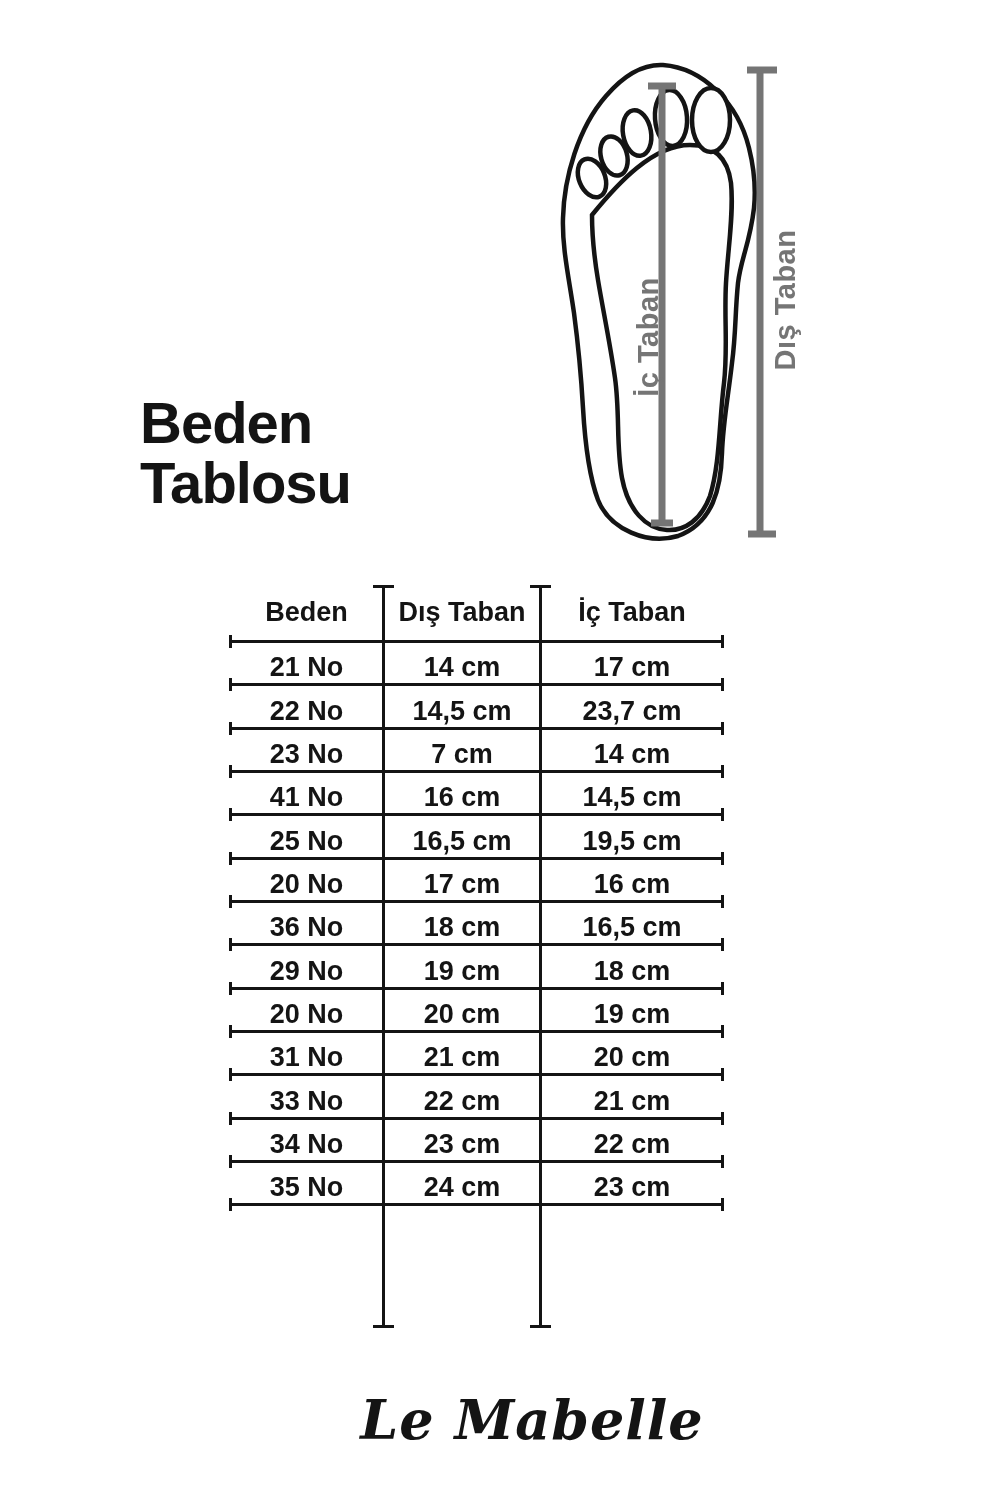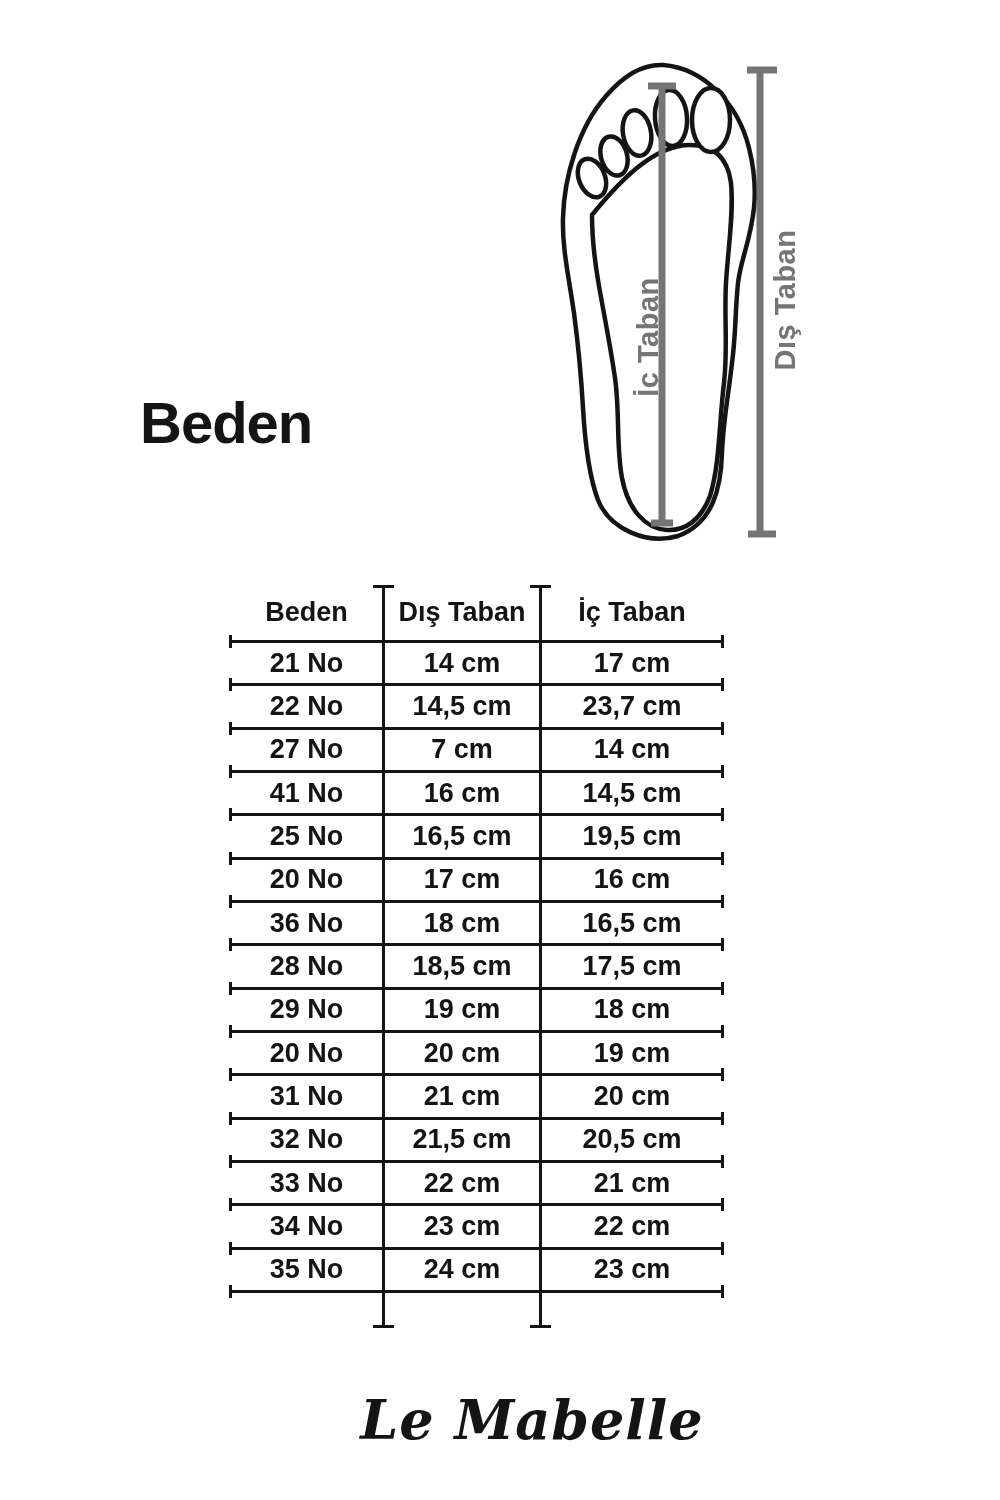--- a/index.html
+++ b/index.html
@@ -26,21 +26,21 @@
   .measure-label {
     fill:var(--measure, #757575);
     font-family:"Liberation Sans", sans-serif;
     font-weight:bold; font-size:29px; letter-spacing:0.5px;
   }
 
   
   .size-table { position:absolute; left:230px; top:585px; width:493px; font-weight:bold; }
   .thead { display:flex; height:55px; align-items:center; font-size:27px; }
   .trow {
-    display:flex; height:43.33px; align-items:center; font-size:27px;
+    display:flex; height:43.33px; align-items:flex-end; font-size:27px;
     border-top:3px solid var(--ink, #141414); box-sizing:border-box; position:relative;
   }
   .tbottom { height:0; border-top:3px solid var(--ink, #141414); position:relative; }
   .trow::before, .trow::after, .tbottom::before, .tbottom::after {
     content:''; position:absolute; top:-8px; width:3px; height:13px;
     background:var(--ink, #141414);
   }
   .trow::before, .tbottom::before { left:-1px; }
   .trow::after, .tbottom::after { right:-1px; }
   .c1 { width:153px; text-align:center; }
@@ -63,20 +63,21 @@
     font-size:54px; letter-spacing:1px; color:var(--ink, #141414);
   }
 </style>
 </head>
 <body>
 
 <div class="canvas" style="--ink: #141414; --measure: #757575; --bg: #ffffff;">
 
   <h1 class="title">
     <span>Beden</span>
+    <span>Tablosu</span>
   </h1>
 
   <svg class="diagram" viewBox="0 0 290 505">
 
     <path class="foot-stroke" d="M 115 17
          C 155 20, 190 55, 201 100
          C 206 120, 208 140, 206 160
          C 202 195, 193 210, 190 235
          C 187 265, 188 285, 184 315
          C 180 350, 175 375, 174 405
@@ -132,21 +133,21 @@
       <div class="c1">21 No</div>
       <div class="c2">14 cm</div>
       <div class="c3">17 cm</div>
     </div>
     <div class="trow">
       <div class="c1">22 No</div>
       <div class="c2">14,5 cm</div>
       <div class="c3">23,7 cm</div>
     </div>
     <div class="trow">
-      <div class="c1">27 No</div>
+      <div class="c1">23 No</div>
       <div class="c2">7 cm</div>
       <div class="c3">14 cm</div>
     </div>
     <div class="trow">
       <div class="c1">41 No</div>
       <div class="c2">16 cm</div>
       <div class="c3">14,5 cm</div>
     </div>
     <div class="trow">
       <div class="c1">25 No</div>
@@ -157,43 +158,33 @@
       <div class="c1">20 No</div>
       <div class="c2">17 cm</div>
       <div class="c3">16 cm</div>
     </div>
     <div class="trow">
       <div class="c1">36 No</div>
       <div class="c2">18 cm</div>
       <div class="c3">16,5 cm</div>
     </div>
     <div class="trow">
-      <div class="c1">28 No</div>
-      <div class="c2">18,5 cm</div>
-      <div class="c3">17,5 cm</div>
-    </div>
-    <div class="trow">
       <div class="c1">29 No</div>
       <div class="c2">19 cm</div>
       <div class="c3">18 cm</div>
     </div>
     <div class="trow">
       <div class="c1">20 No</div>
       <div class="c2">20 cm</div>
       <div class="c3">19 cm</div>
     </div>
     <div class="trow">
       <div class="c1">31 No</div>
       <div class="c2">21 cm</div>
       <div class="c3">20 cm</div>
-    </div>
-    <div class="trow">
-      <div class="c1">32 No</div>
-      <div class="c2">21,5 cm</div>
-      <div class="c3">20,5 cm</div>
     </div>
     <div class="trow">
       <div class="c1">33 No</div>
       <div class="c2">22 cm</div>
       <div class="c3">21 cm</div>
     </div>
     <div class="trow">
       <div class="c1">34 No</div>
       <div class="c2">23 cm</div>
       <div class="c3">22 cm</div>

